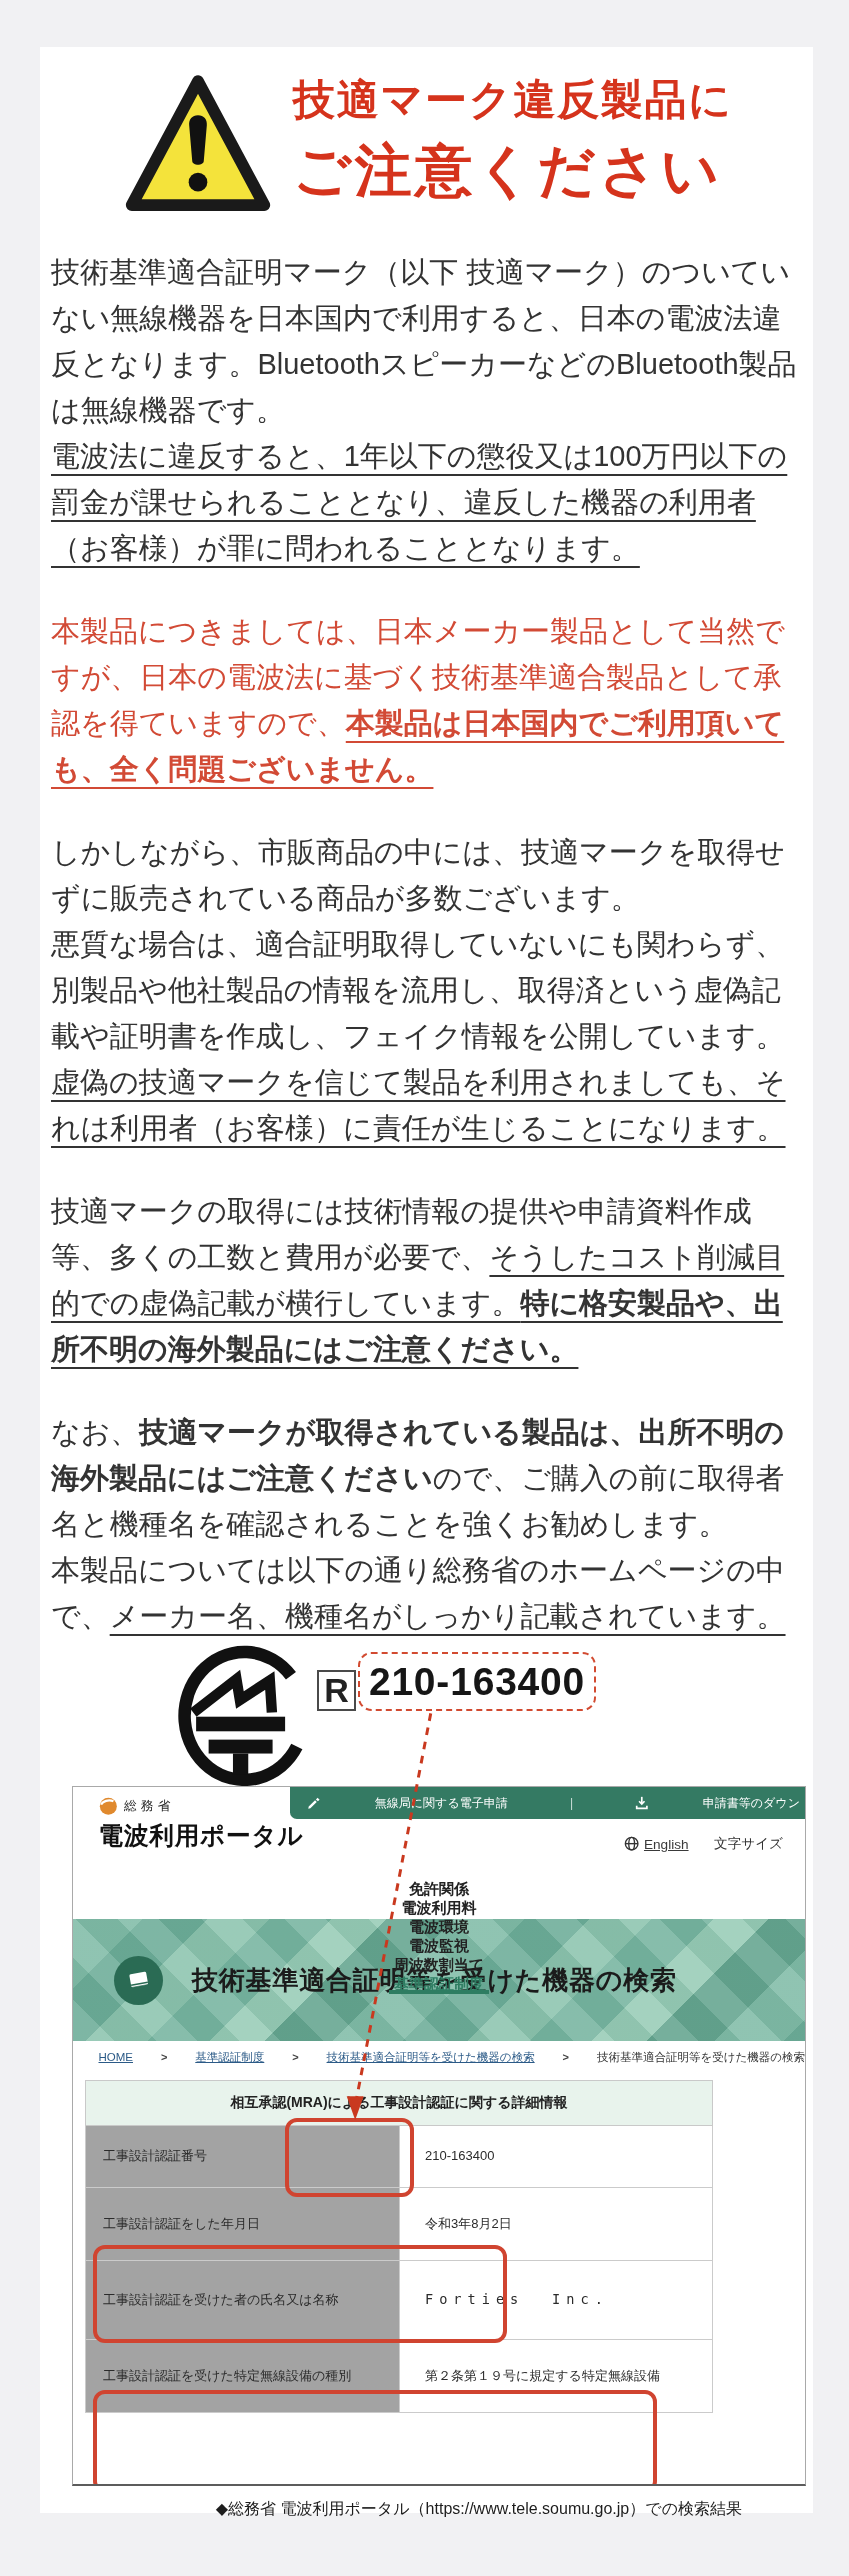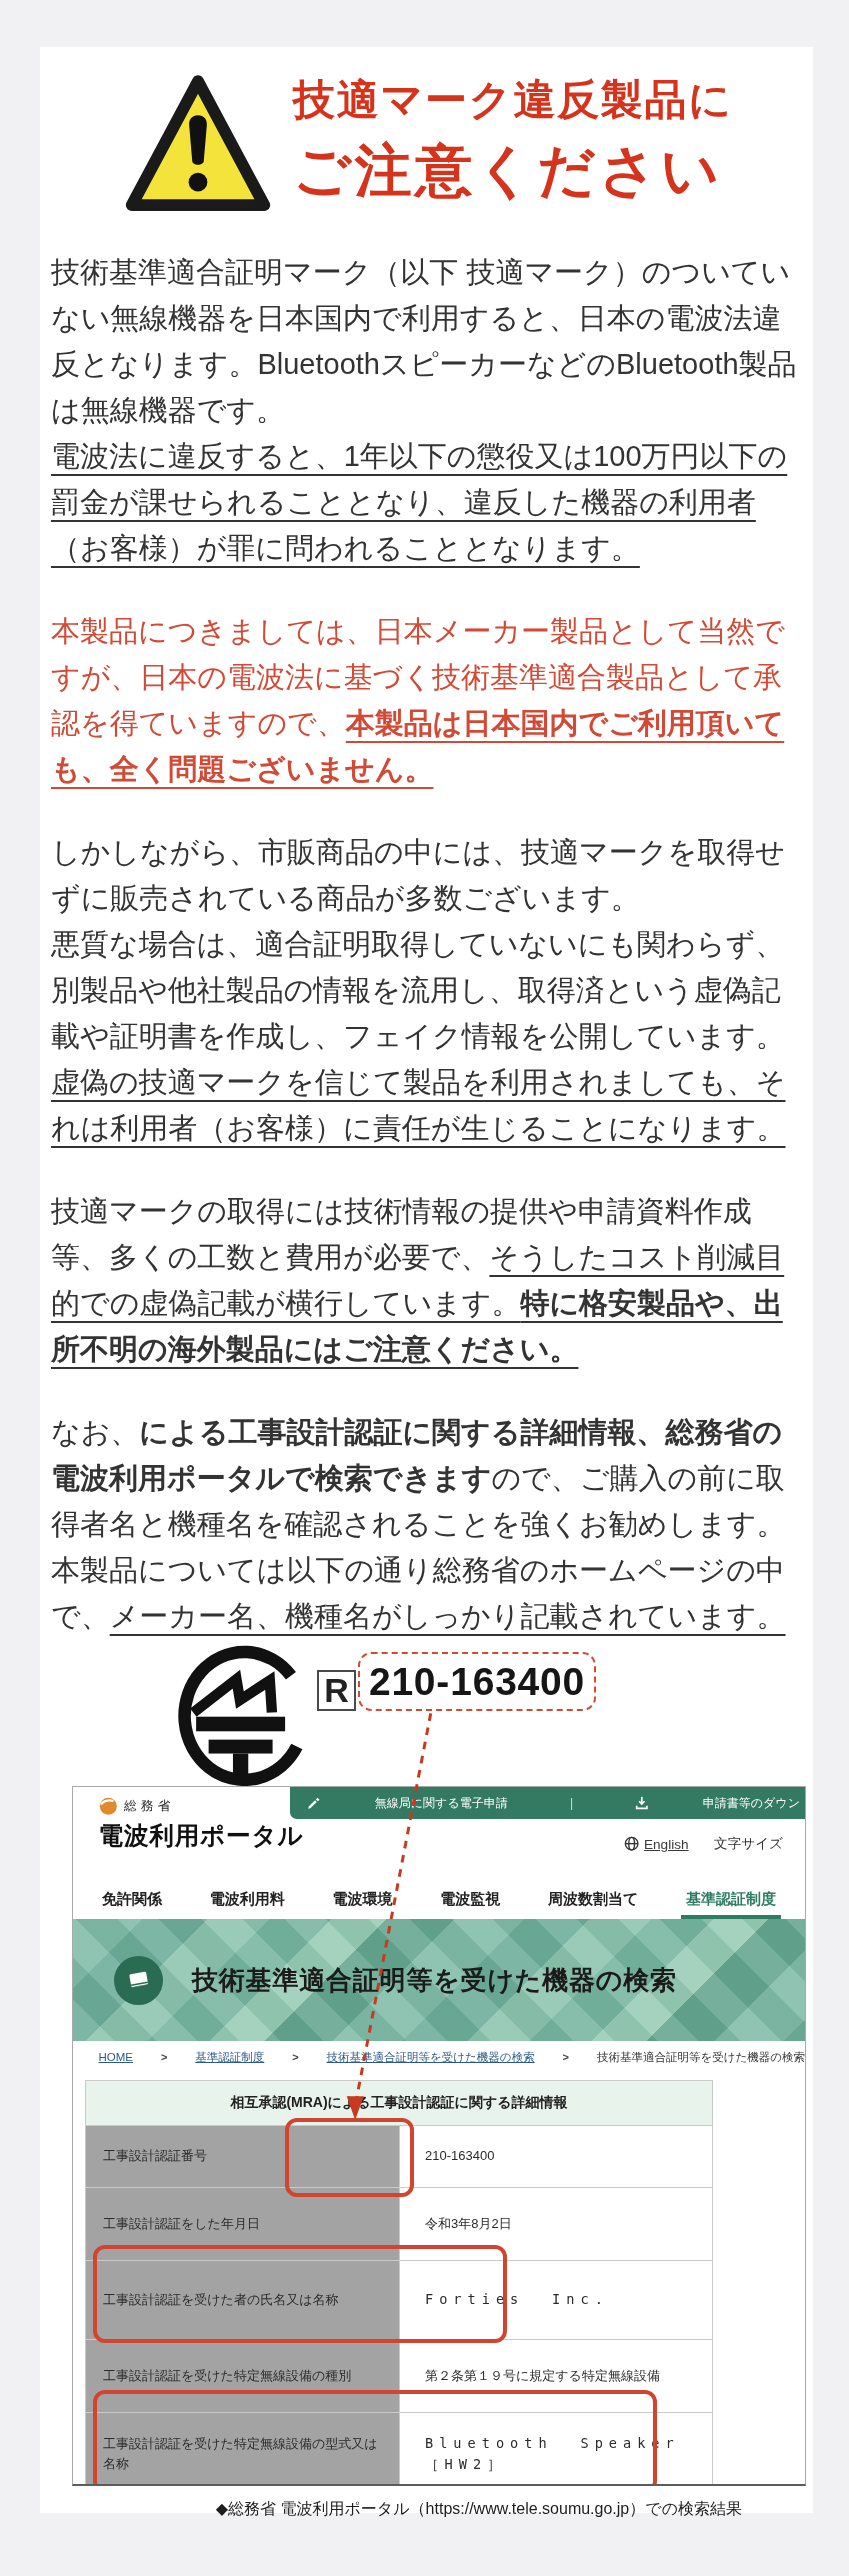--- a/index.html
+++ b/index.html
@@ -51,21 +51,21 @@
     border-bottom-left-radius:6.8px;white-space:nowrap;gap:47px;
   }
   .p-topbar .tico{margin-right:6.8px;display:inline-flex;}
   .p-topbar .tdiv{margin:0 15.3px;color:rgba(255,255,255,.75);}
   .p-logo{position:absolute;left:25.5px;top:10.2px;display:flex;align-items:center;}
   .p-agency{font-size:12.7px;letter-spacing:4.2px;color:#222;margin-left:6.8px;}
   .p-sitetitle{position:absolute;left:25.5px;top:32px;font-size:24.6px;font-weight:bold;color:#111;letter-spacing:0.8px;}
   .p-lang{position:absolute;right:22px;top:48px;display:flex;align-items:center;font-size:13.6px;color:#333;}
   .p-lang .glb{margin-right:5.1px;display:inline-flex;}
   .p-lang .eng{text-decoration:underline;color:#3a3a3a;margin-right:25.5px;}
-  .p-nav{height:39px;display:flex;justify-content:space-between;align-items:center;padding:0 29px;font-size:15px;font-weight:bold;color:#222;}
+  .p-nav{height:39px;display:flex;justify-content:space-between;align-items:center;padding:0 29px;font-size:15px;font-weight:bold;color:#222;flex-direction:column;}
   .p-nav .nav-item{position:relative;height:39px;display:flex;align-items:center;}
   .p-nav .active{color:#2e7d62;}
   .p-nav .active::after{content:"";position:absolute;left:-5.1px;right:-5.1px;bottom:0;height:4.2px;background:#2e7d62;}
   .p-banner{
     height:122px;display:flex;align-items:center;
     background:
       repeating-linear-gradient(45deg, rgba(255,255,255,0.10) 0 29px, rgba(20,80,60,0.08) 29px 59px),
       repeating-linear-gradient(135deg,#83bda9 0 49px,#6fae9a 49px 95px,#8fc5b0 95px 139px,#79b6a2 139px 183px,#9acdb8 183px 222px,#67a691 222px 270px);
   }
   .p-banner-circle{width:49px;height:49px;border-radius:50%;background:#2a6b54;margin-left:41px;display:flex;align-items:center;justify-content:center;flex:0 0 auto;}
@@ -117,21 +117,21 @@
     </div>
     <div class="para">
       <span>しかしながら、市販商品の中には、技適マークを取得せずに販売されている商品が多数ございます。</span><br>
       <span>悪質な場合は、適合証明取得していないにも関わらず、別製品や他社製品の情報を流用し、取得済という虚偽記載や証明書を作成し、フェイク情報を公開しています。</span><br>
       <span class="u">虚偽の技適マークを信じて製品を利用されましても、それは利用者（お客様）に責任が生じることになります。</span>
     </div>
     <div class="para">
       <span>技適マークの取得には技術情報の提供や申請資料作成等、多くの工数と費用が必要で、</span><span class="u">そうしたコスト削減目的での虚偽記載が横行しています。</span><span class="b u">特に格安製品や、出所不明の海外製品にはご注意ください。</span>
     </div>
     <div class="para">
-      <span>なお、</span><span class="b">による工事設計認証に関する詳細情報、総務省の電波利用ポータルで検索できます</span><span>ので、ご購入の前に取得者名と機種名を確認されることを強くお勧めします。</span><br>
+      <span>なお、</span><span class="b">技適マークが取得されている製品は、出所不明の海外製品にはご注意ください</span><span>ので、ご購入の前に取得者名と機種名を確認されることを強くお勧めします。</span><br>
       <span>本製品については以下の通り総務省のホームページの中で、</span><span class="u">メーカー名、機種名がしっかり記載されています。</span>
     </div>
   </div>
 
   <svg class="giteki-svg" viewBox="0 0 200 210">
     <path d="M 170.4 47.2 A 86 92 0 1 0 178.9 148.9" fill="none" stroke="#111" stroke-width="18"></path>
     <path d="M30,100 L92,52 L97,82 L140,54 L143,100" fill="none" stroke="#111" stroke-width="15" stroke-linejoin="miter"></path>
     <rect x="34" y="106" width="128" height="21" fill="#111"></rect>
     <rect x="52" y="139" width="92" height="20" fill="#111"></rect>
     <rect x="87" y="159" width="22" height="30" fill="#111"></rect>
@@ -227,24 +227,20 @@
           <td class="val">令和3年8月2日</td>
         </tr>
         <tr class="rr3">
           <td class="lbl">工事設計認証を受けた者の氏名又は名称</td>
           <td class="val spaced">Forties Inc.</td>
         </tr>
         <tr class="rr4">
           <td class="lbl">工事設計認証を受けた特定無線設備の種別</td>
           <td class="val">第２条第１９号に規定する特定無線設備</td>
         </tr>
-        <tr class="rr5">
-          <td class="lbl">工事設計認証を受けた特定無線設備の型式又は名称</td>
-          <td class="val spaced">Bluetooth Speaker ［HW2］</td>
-        </tr>
 
       </tbody>
     </table>
     <div class="callout co1"></div>
     <div class="callout co3"></div>
     <div class="callout co5"></div>
   </div>
 
   <svg class="overlay" viewBox="0 0 910 2905">
     <line x1="460" y1="1963" x2="372" y2="2420" stroke="#c9391f" stroke-width="3.5" stroke-dasharray="9 8"></line>

